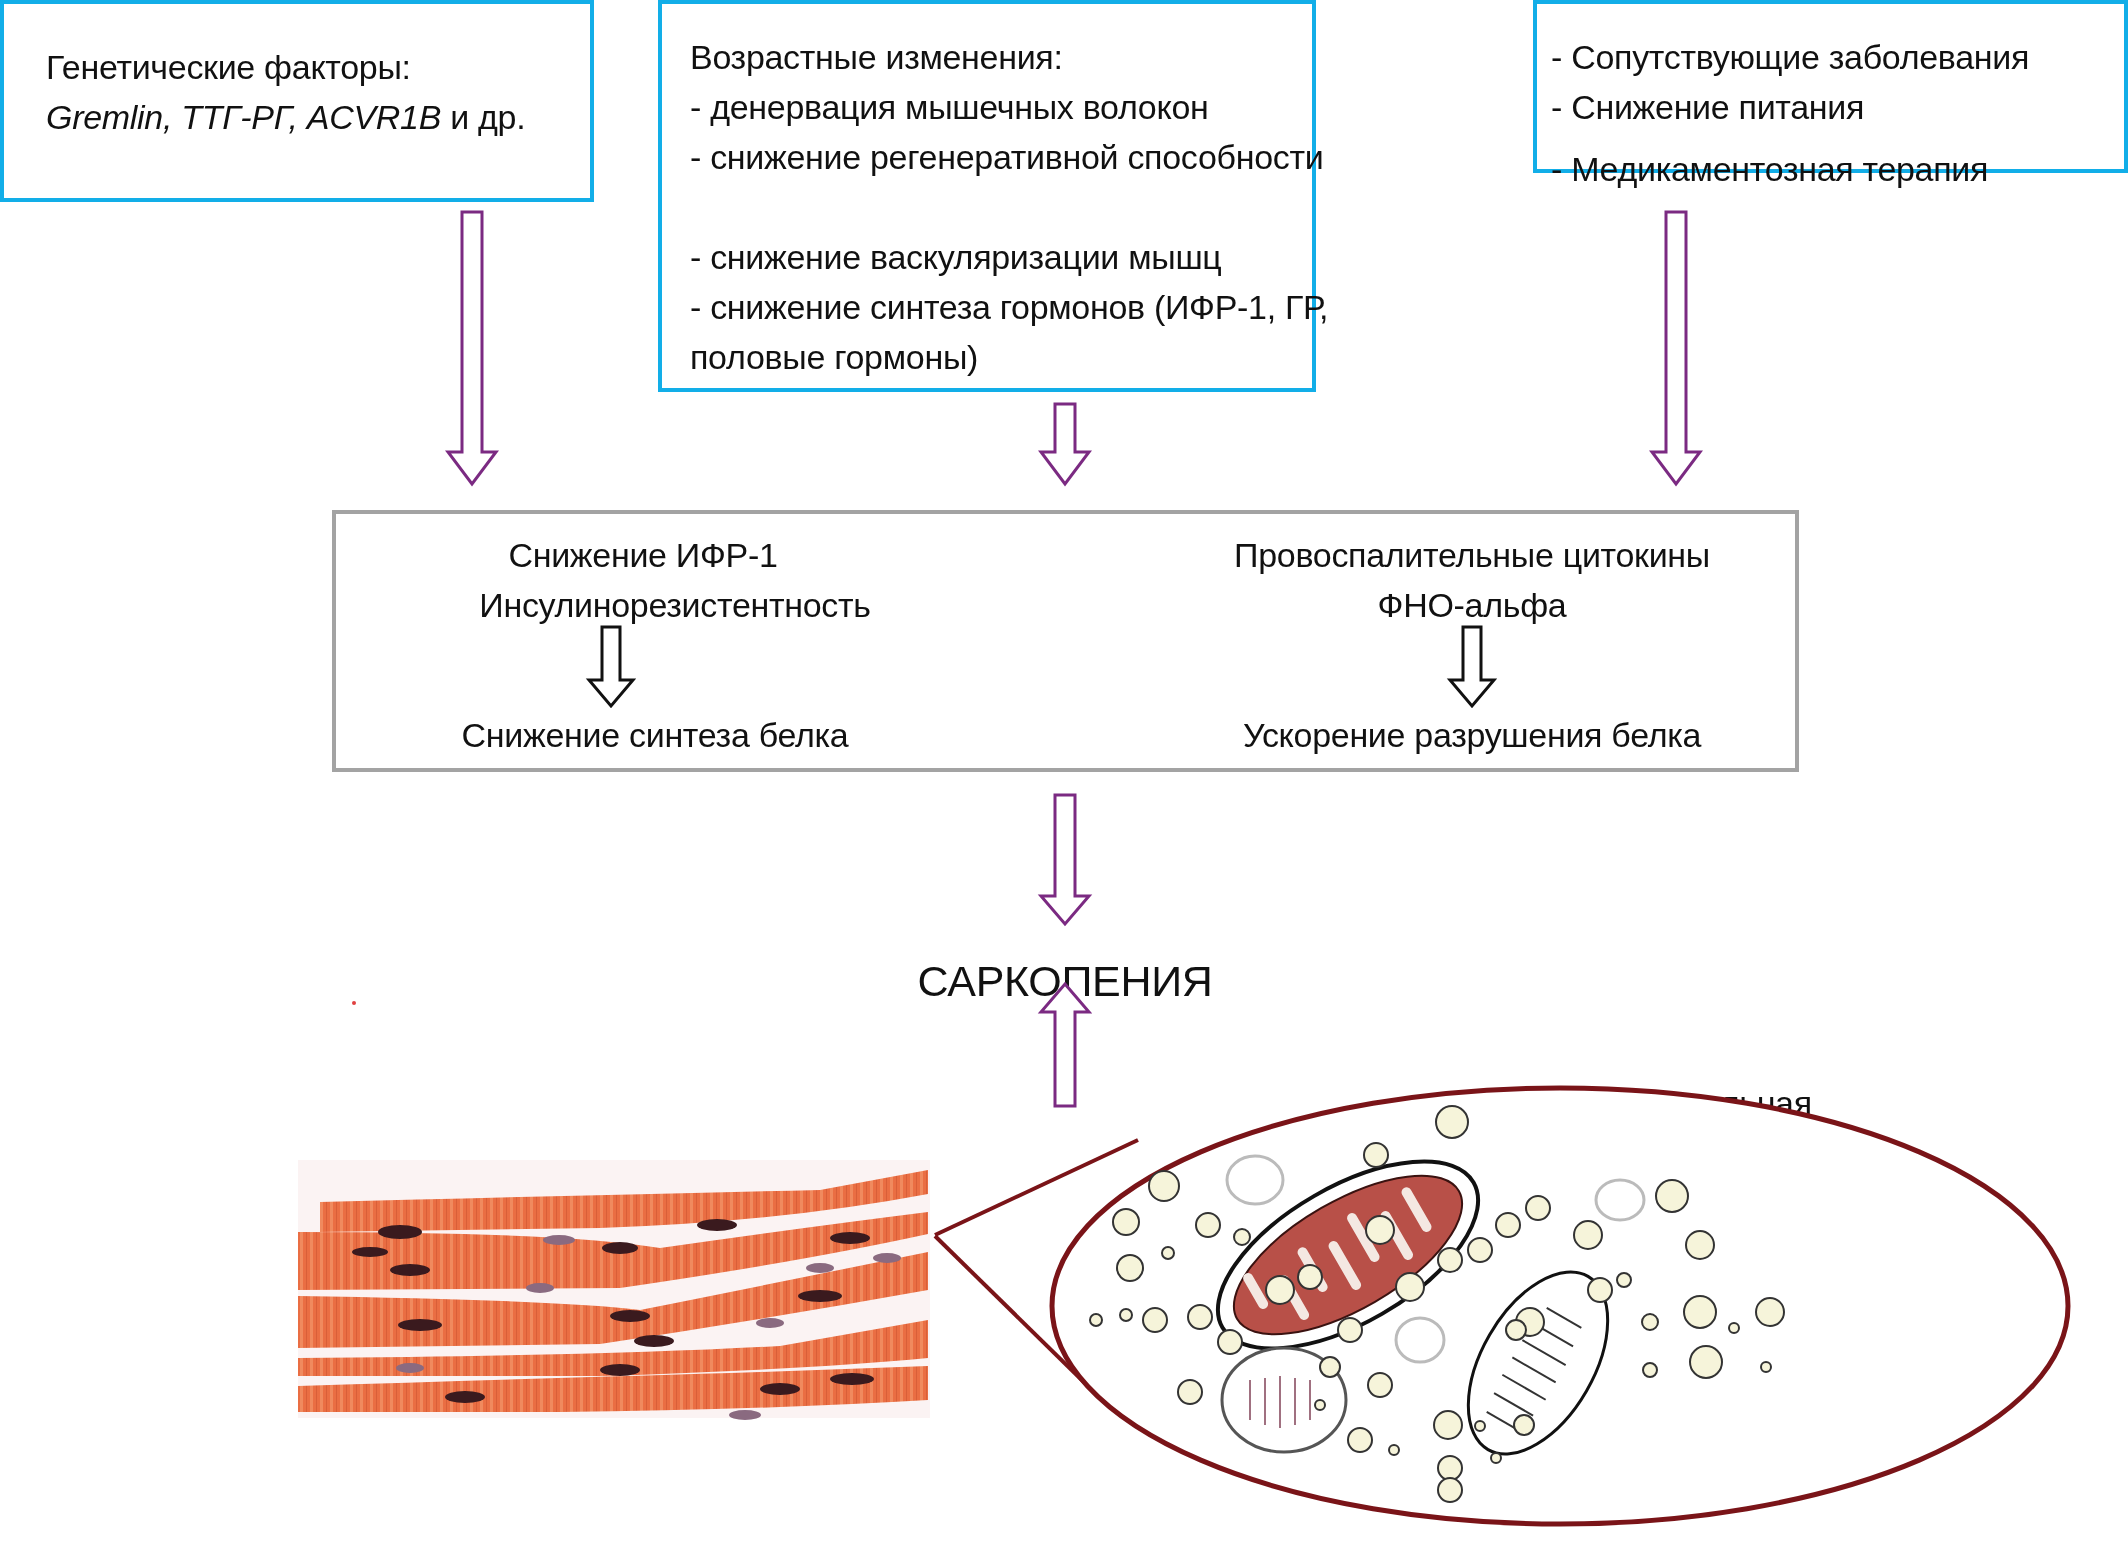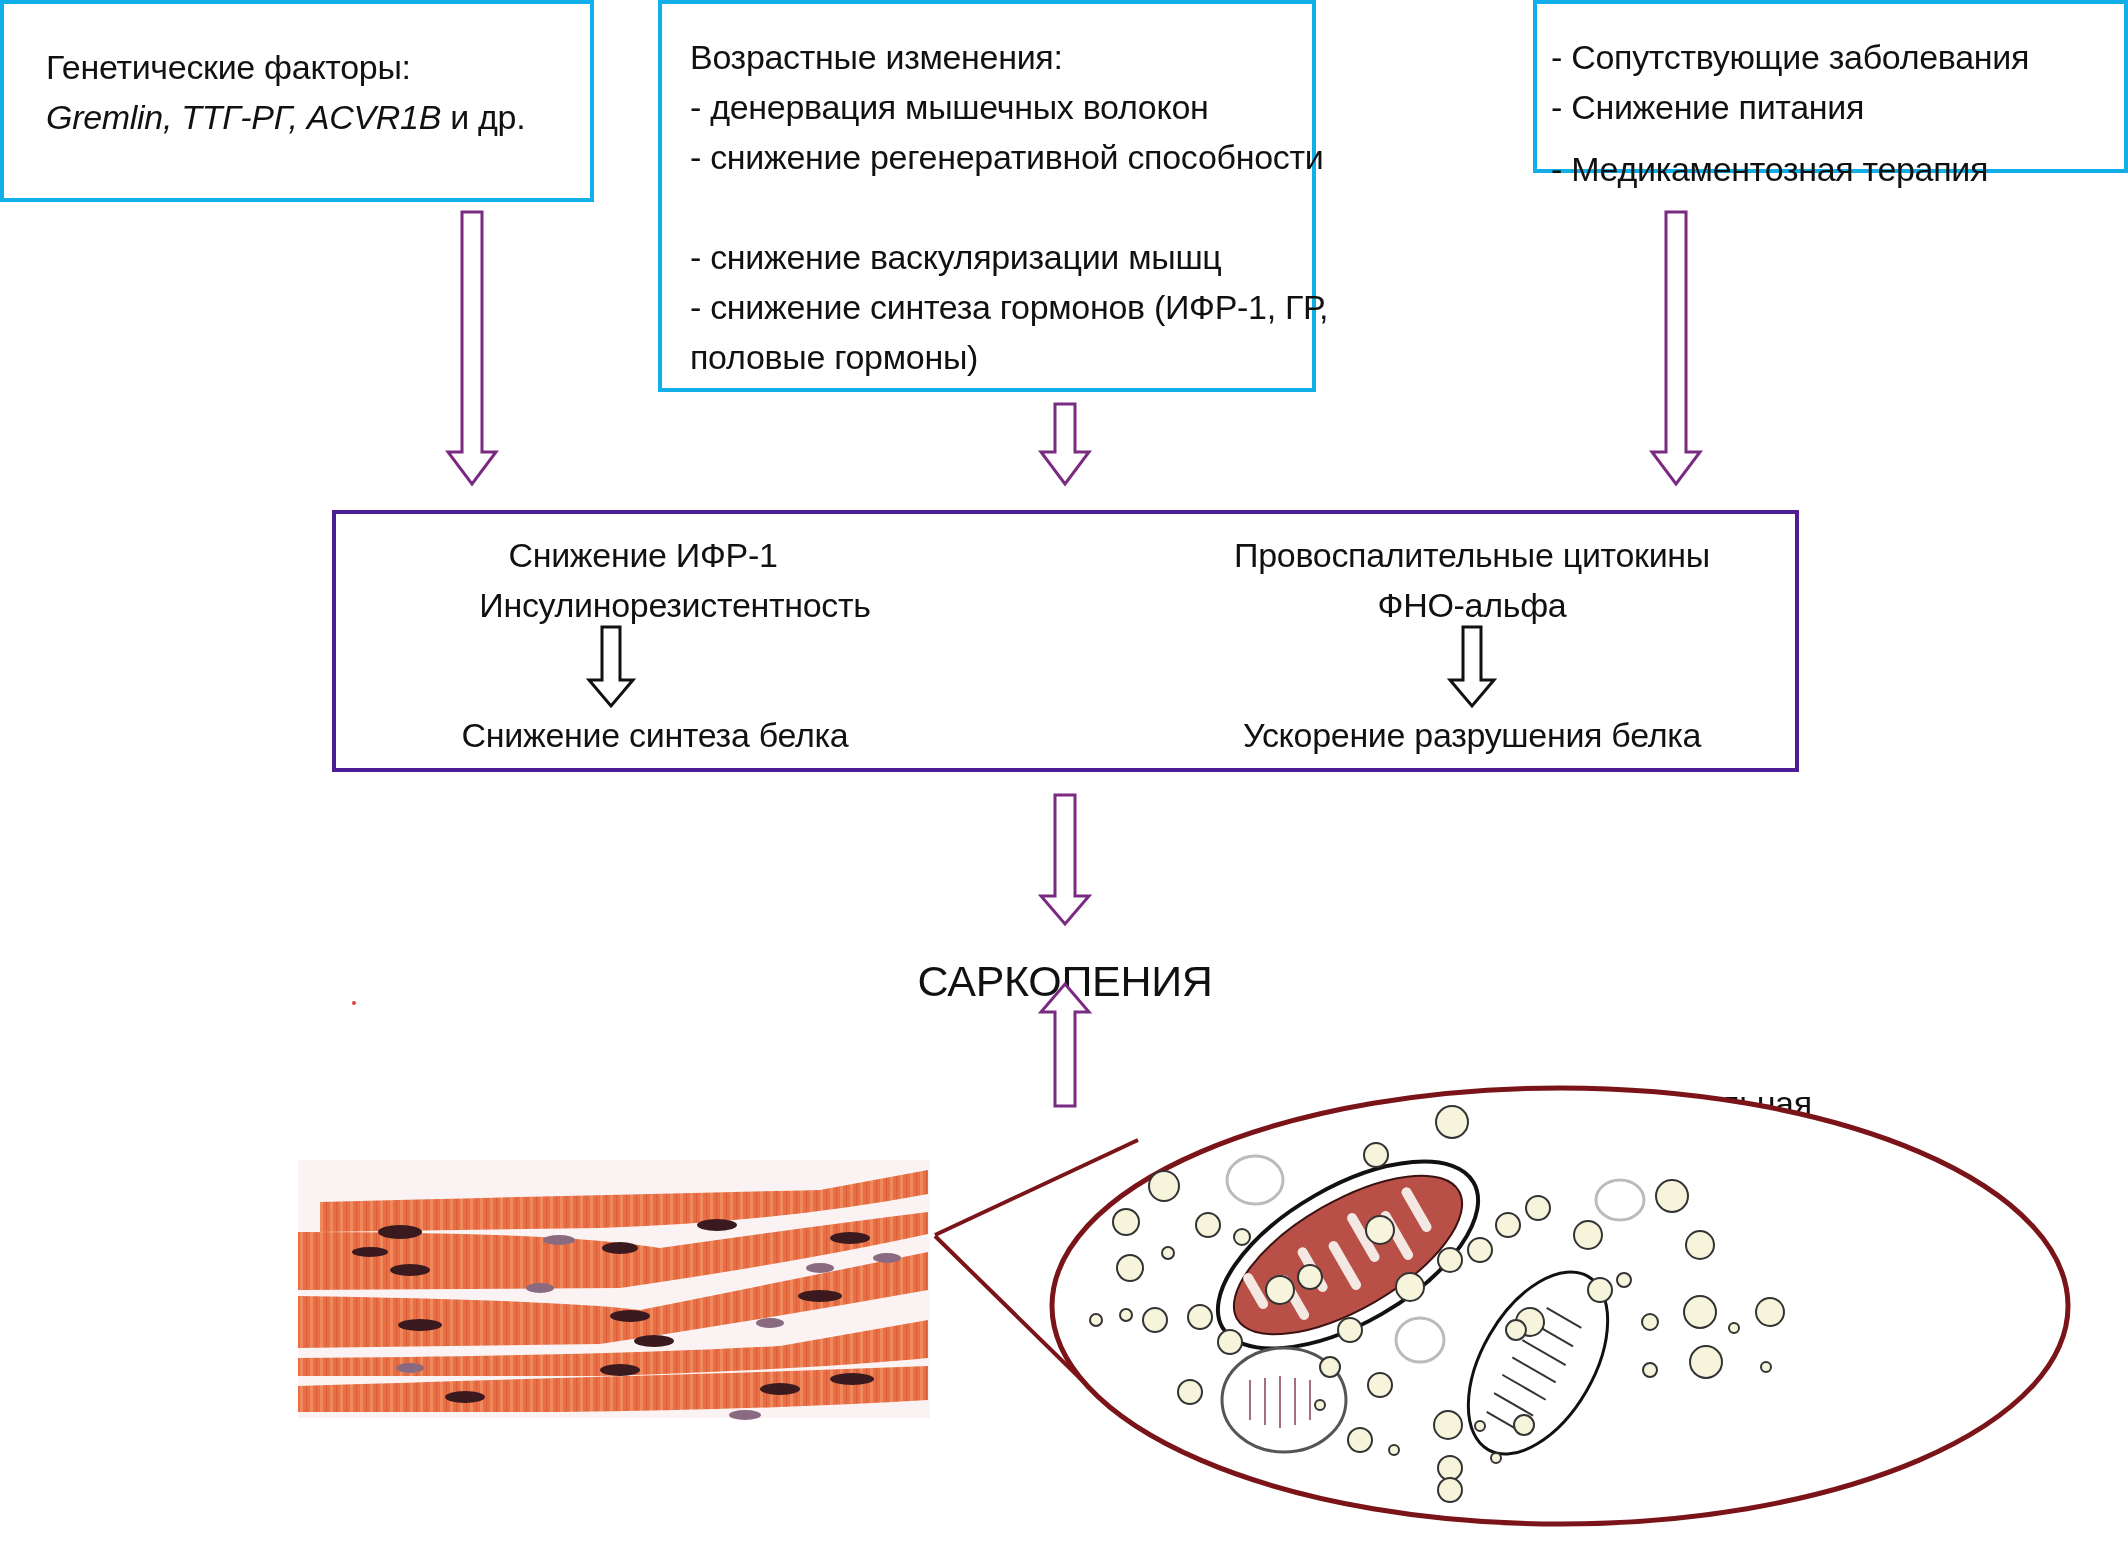--- a/index.html
+++ b/index.html
@@ -1,20 +1,20 @@
 <!DOCTYPE html>
 <html><head>
 <meta charset="utf-8">
 <style>
   html, body { margin:0; padding:0; background:#ffffff; }
   body { width:2128px; height:1548px; position:relative; overflow:hidden;
          font-family:"Liberation Sans", "DejaVu Sans", sans-serif; color:#111; }
   .box { position:absolute; box-sizing:border-box; background:#fff; }
   .blue { border:4px solid #12aee8; }
-  .purple { border:4px solid #4c1d95; }
+  .purple { border:4px solid #a3a3a3; }
   .txt { position:absolute; font-size:34px; line-height:50px; white-space:nowrap; letter-spacing:-0.3px; }
   .it { font-style:italic; }
   .center { text-align:center; }
   svg.layer { position:absolute; left:0; top:0; }
 </style>
 </head>
 <body>
 
 <div class="box blue" style="left:0;top:0;width:594px;height:202px;padding-left:44px;">
   <div class="txt" style="left:42px;top:38px;">Генетические факторы:</div>

